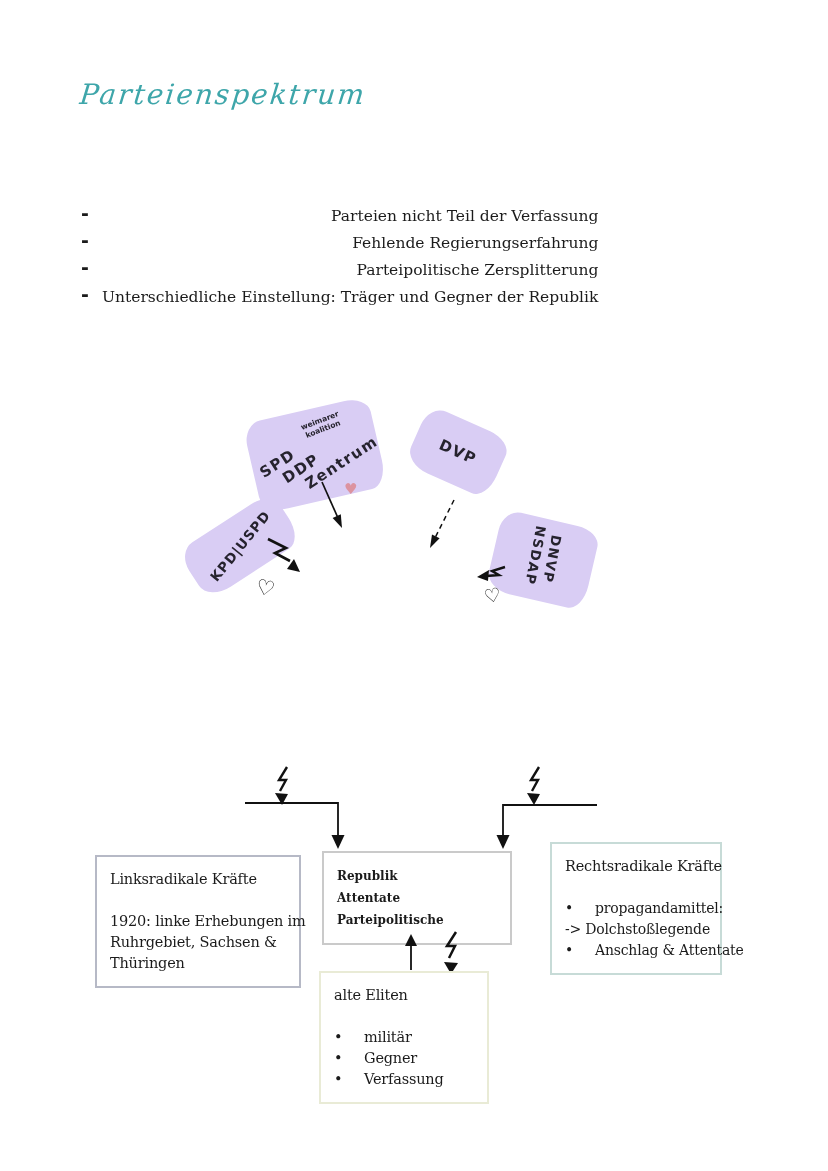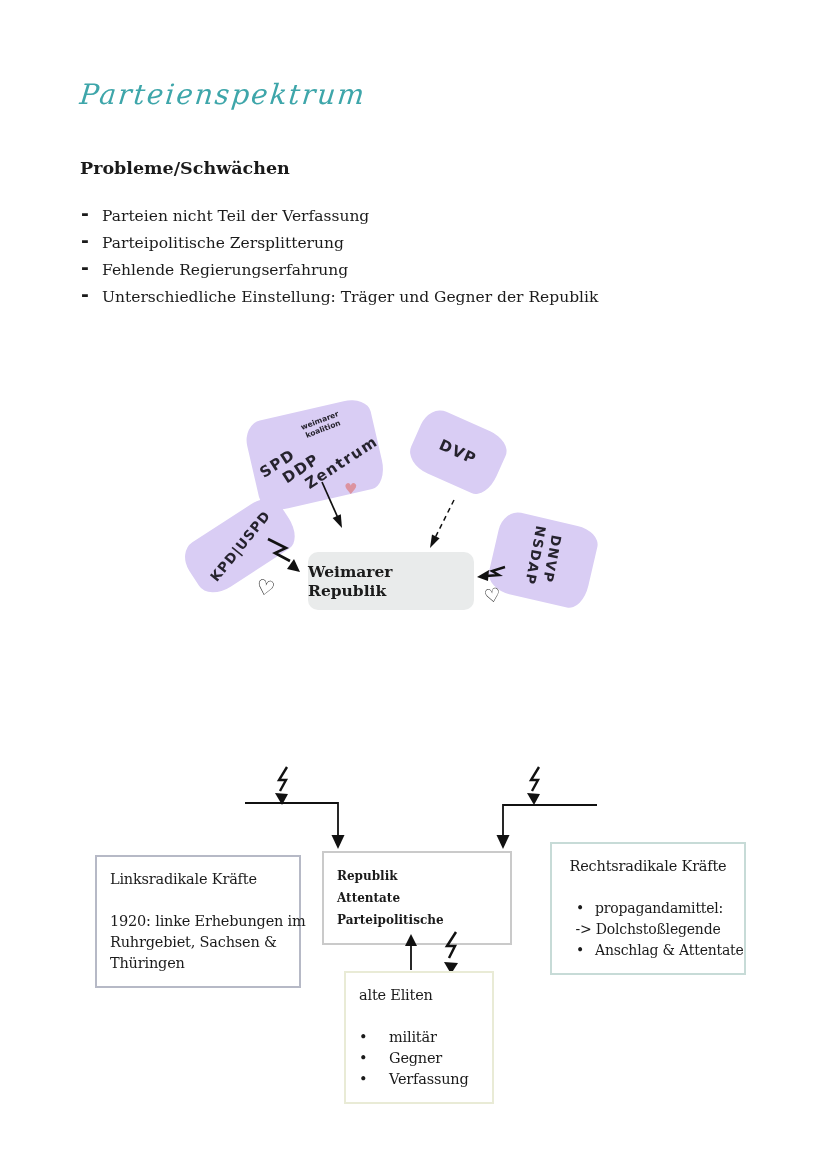--- a/index.html
+++ b/index.html
@@ -10,21 +10,21 @@
   *{margin:0;padding:0;box-sizing:border-box;}
   html,body{background:#ffffff;}
   .page{position:relative;width:828px;height:1171px;background:#ffffff;
     font-family:"DejaVu Serif",serif;color:var(--ink);overflow:hidden;}
 
   .title{position:absolute;left:80px;top:78px;font-size:28px;font-style:italic;
     color:var(--accent);letter-spacing:2px;transform:skewX(-6deg);font-weight:500;}
 
   .heading{position:absolute;left:80px;top:158px;font-size:17.5px;font-weight:bold;}
 
-  .problems{position:absolute;left:80px;top:208px;list-style:none;font-size:15.5px;}
+  .problems{position:absolute;left:80px;top:208px;list-style:none;font-size:15.5px;text-align:right;}
   .problems li{position:relative;padding-left:22px;margin-bottom:10px;line-height:17px;}
   .problems li::before{content:"-";position:absolute;left:1px;top:-3px;
     font-weight:bold;font-size:19px;font-family:"DejaVu Sans",sans-serif;}
 
   
   .sticky{position:absolute;background:var(--note_bg);
     border-radius:18px 24px 16px 26px / 22px 16px 26px 18px;
     font-family:"DejaVu Sans",sans-serif;font-weight:600;color:#26232e;}
   .hand{letter-spacing:1.5px;}
   .center-box{position:absolute;left:308px;top:552px;width:166px;height:58px;
@@ -45,26 +45,25 @@
   .nowrap{white-space:nowrap;}
   .center-f{font-weight:bold;font-size:12px;line-height:22px;letter-spacing:0;}
 </style>
 </head>
 <body>
 
 <div class="page">
 
   <div class="title">Parteienspektrum</div>
 
-  <div class="heading">Probleme/Schwächen</div>
 
   <ul class="problems">
     <li>Parteien nicht Teil der Verfassung</li>
+    <li>Fehlende Regierungserfahrung</li>
     <li>Parteipolitische Zersplitterung</li>
-    <li>Fehlende Regierungserfahrung</li>
     <li>Unterschiedliche Einstellung: Träger und Gegner der Republik</li>
   </ul>
 
   <div class="sticky" style="left:251px;top:409px;width:128px;height:92px;transform:rotate(-13deg);">
     <div style="position:absolute;top:9px;left:48px;width:58px;font-size:7.5px;line-height:9px;text-align:center;transform:rotate(-8deg);">weimarer koalition</div>
     <div class="hand" style="position:absolute;top:24px;left:8px;transform:rotate(-20deg);font-size:15px;line-height:17px;">
       <span style="display:block;margin-left:2px">SPD</span>
       <span style="display:block;margin-left:18px">DDP</span>
       <span style="display:block;margin-left:34px">Zentrum</span>
     </div>
@@ -78,23 +77,20 @@
     <div class="hand" style="transform:rotate(88deg);font-size:13.5px;line-height:17px;text-align:left;">
       <span style="display:block">DNVP</span>
       <span style="display:block;margin-left:-6px">NSDAP</span>
     </div>
   </div>
 
   <div class="sticky" style="left:184px;top:517px;width:112px;height:58px;transform:rotate(-33deg);display:flex;align-items:center;justify-content:center;">
     <span class="hand" style="transform:rotate(-18deg);font-size:13.5px;letter-spacing:1px;">KPD|USPD</span>
   </div>
 
-  <div class="center-box">
-    <span>Weimarer Republik</span>
-  </div>
 
   <svg style="left:312px;top:478px" width="44" height="56" viewBox="0 0 44 56">
     <line class="stroke" x1="10" y1="4" x2="26" y2="40" stroke-width="1.7"></line>
     <polygon class="fill" points="30,50 20.6,39.9 28.8,36.3"></polygon>
   </svg>
   <div class="heart" style="left:344px;top:482px;font-size:15px;color:var(--heart_pink);">♥</div>
 
   <svg style="left:418px;top:496px" width="48" height="60" viewBox="0 0 48 60">
     <line class="stroke" x1="36" y1="4" x2="16" y2="44" stroke-width="1.5" stroke-dasharray="5 4"></line>
     <polygon class="fill" points="12,52 14,38.5 21.6,42.3"></polygon>
@@ -137,21 +133,21 @@
     <div class="nowrap">Ruhrgebiet, Sachsen &amp;</div>
     <div class="nowrap">Thüringen</div>
   </div>
 
   <div class="fbox center-f" style="left:322px;top:851px;width:190px;border:2px solid var(--border_center);">
     <div>Republik</div>
     <div>Attentate</div>
     <div>Parteipolitische</div>
   </div>
 
-  <div class="fbox" style="left:550px;top:842px;width:196px;border:2px solid var(--border_right);font-size:14px;text-align:center;">
+  <div class="fbox" style="left:550px;top:842px;width:172px;border:2px solid var(--border_right);font-size:14px;">
     <div class="nowrap" style="font-size:14.5px;">Rechtsradikale Kräfte</div>
     <div class="gap"></div>
     <div class="b-row nowrap">
         <span class="bdot">•</span>
         <span>propagandamittel:</span>
       </div>
     <div class="nowrap">-&gt; Dolchstoßlegende</div>
     <div class="b-row nowrap">
         <span class="bdot">•</span>
         <span>Anschlag &amp; Attentate</span>
@@ -160,21 +156,21 @@
 
   <svg style="left:402px;top:932px" width="20" height="42" viewBox="0 0 20 42">
     <line class="stroke" x1="9" y1="38" x2="9" y2="10" stroke-width="1.8"></line>
     <polygon class="fill" points="9,2 3,14 15,14"></polygon>
   </svg>
   <svg style="left:440px;top:928px" width="26" height="50" viewBox="0 0 26 50">
     <polyline class="stroke" points="16,4 7,18 15,18 9,30" stroke-width="2.5"></polyline>
     <polygon class="fill" points="11,46 4,34 18,35"></polygon>
   </svg>
 
-  <div class="fbox" style="left:344px;top:971px;width:150px;border:2px solid var(--border_bottom);">
+  <div class="fbox" style="left:319px;top:971px;width:170px;border:2px solid var(--border_bottom);">
     <div class="nowrap">alte Eliten</div>
     <div class="gap"></div>
     <div class="b-row nowrap">
         <span class="bdot">•</span>
         <span>militär</span>
       </div>
     <div class="b-row nowrap">
         <span class="bdot">•</span>
         <span>Gegner</span>
       </div>

